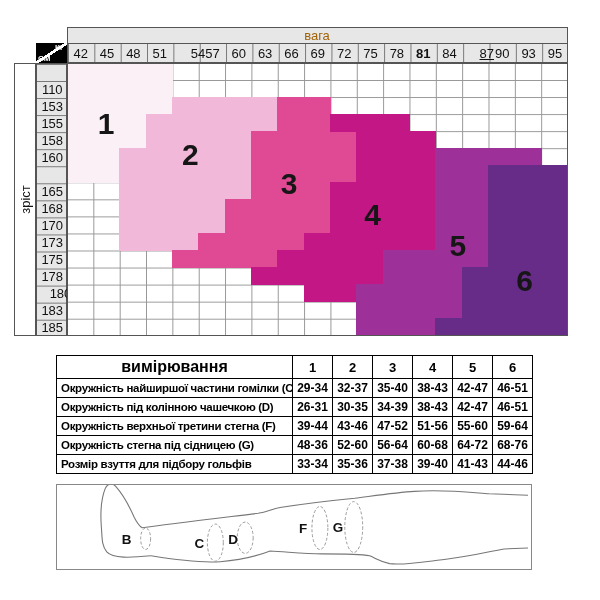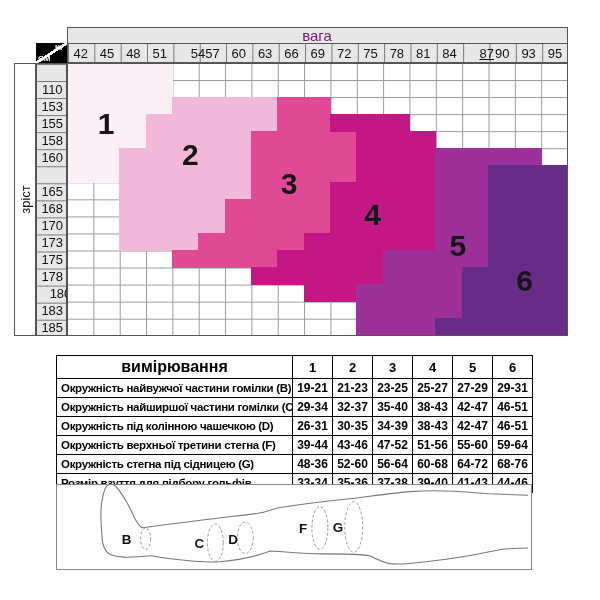--- a/index.html
+++ b/index.html
@@ -1,21 +1,21 @@
 <!DOCTYPE html>
 <html><head>
 <meta charset="utf-8">
 <style>
   html,body{margin:0;padding:0;background:#fff;width:600px;height:600px;overflow:hidden;
     font-family:"Liberation Sans","DejaVu Sans",sans-serif;}
   #stage{position:relative;width:600px;height:600px;background:#fff;}
   
   .abs{position:absolute;box-sizing:border-box;}
   .hdrbar{background:#e7e7e7;border:1px solid #555;display:flex;align-items:center;justify-content:center;
-    font-size:15px;color:#701a75;}
+    font-size:13px;color:#a16207;}
   .wrow{background:#e7e7e7;border:1px solid #555;
     background-image:linear-gradient(to right,#777 1px,transparent 1px);
     background-size:26.35px 100%;}
   .hcol{background:#e7e7e7;border:1px solid #555;
     background-image:linear-gradient(to bottom,#777 1px,transparent 1px);
     background-size:100% 17.06px;}
   .numcell{position:absolute;display:flex;align-items:center;justify-content:center;
     font-size:13px;color:#111;}
   .zrist{background:#fff;border:1px solid #555;display:flex;align-items:center;justify-content:center;}
   .zrist span{transform:rotate(-90deg);font-size:13px;color:#111;white-space:nowrap;}
@@ -65,21 +65,21 @@
         <div class="numcell" style="left: 79.05px; top: 0px; width: 26.35px; height: 19.5px;">51</div>
         <div class="numcell" style="left: 105.4px; top: 0px; width: 50px; height: 19.5px;">54</div>
         <div class="numcell" style="left: 131.75px; top: 0px; width: 26.35px; height: 19.5px;">57</div>
         <div class="numcell" style="left: 158.1px; top: 0px; width: 26.35px; height: 19.5px;">60</div>
         <div class="numcell" style="left: 184.45px; top: 0px; width: 26.35px; height: 19.5px;">63</div>
         <div class="numcell" style="left: 210.8px; top: 0px; width: 26.35px; height: 19.5px;">66</div>
         <div class="numcell" style="left: 237.15px; top: 0px; width: 26.35px; height: 19.5px;">69</div>
         <div class="numcell" style="left: 263.5px; top: 0px; width: 26.35px; height: 19.5px;">72</div>
         <div class="numcell" style="left: 289.85px; top: 0px; width: 26.35px; height: 19.5px;">75</div>
         <div class="numcell" style="left: 316.2px; top: 0px; width: 26.35px; height: 19.5px;">78</div>
-        <div class="numcell" style="left: 342.55px; top: 0px; width: 26.35px; height: 19.5px;">81</div>
+        <div class="numcell" style="left: 342.55px; top: 0px; width: 26.35px; height: 19.5px; font-weight: bold;">81</div>
         <div class="numcell" style="left: 368.9px; top: 0px; width: 26.35px; height: 19.5px;">84</div>
         <div class="numcell" style="left: 395.25px; top: 0px; width: 48px; height: 19.5px; text-decoration: underline;">87</div>
         <div class="numcell" style="left: 421.6px; top: 0px; width: 26.35px; height: 19.5px;">90</div>
         <div class="numcell" style="left: 447.95px; top: 0px; width: 26.35px; height: 19.5px;">93</div>
         <div class="numcell" style="left: 474.3px; top: 0px; width: 26.35px; height: 19.5px;">95</div>
       </div>
     <div class="abs zrist" style="left:14px;top:62.5px;width:22px;height:273px;">
       <span>зріст</span>
     </div>
     <div class="abs hcol" id="height-col" style="left:36px;top:62.5px;width:30.5px;height:273px;">
@@ -185,29 +185,20 @@
       <th class="szn">1</th>
           <th class="szn">2</th>
           <th class="szn">3</th>
           <th class="szn">4</th>
           <th class="szn">5</th>
           <th class="szn">6</th>
         </tr>
     </thead>
     <tbody id="meas-body">
         <tr>
-          <td class="lbl">Окружність найвужчої частини гомілки (B)</td>
-          <td class="val">19-21</td>
-          <td class="val">21-23</td>
-          <td class="val">23-25</td>
-          <td class="val">25-27</td>
-          <td class="val">27-29</td>
-          <td class="val">29-31</td>
-        </tr>
-        <tr>
           <td class="lbl">Окружність найширшої частини гомілки (C)</td>
           <td class="val">29-34</td>
           <td class="val">32-37</td>
           <td class="val">35-40</td>
           <td class="val">38-43</td>
           <td class="val">42-47</td>
           <td class="val">46-51</td>
         </tr>
         <tr>
           <td class="lbl">Окружність під колінною чашечкою (D)</td>

